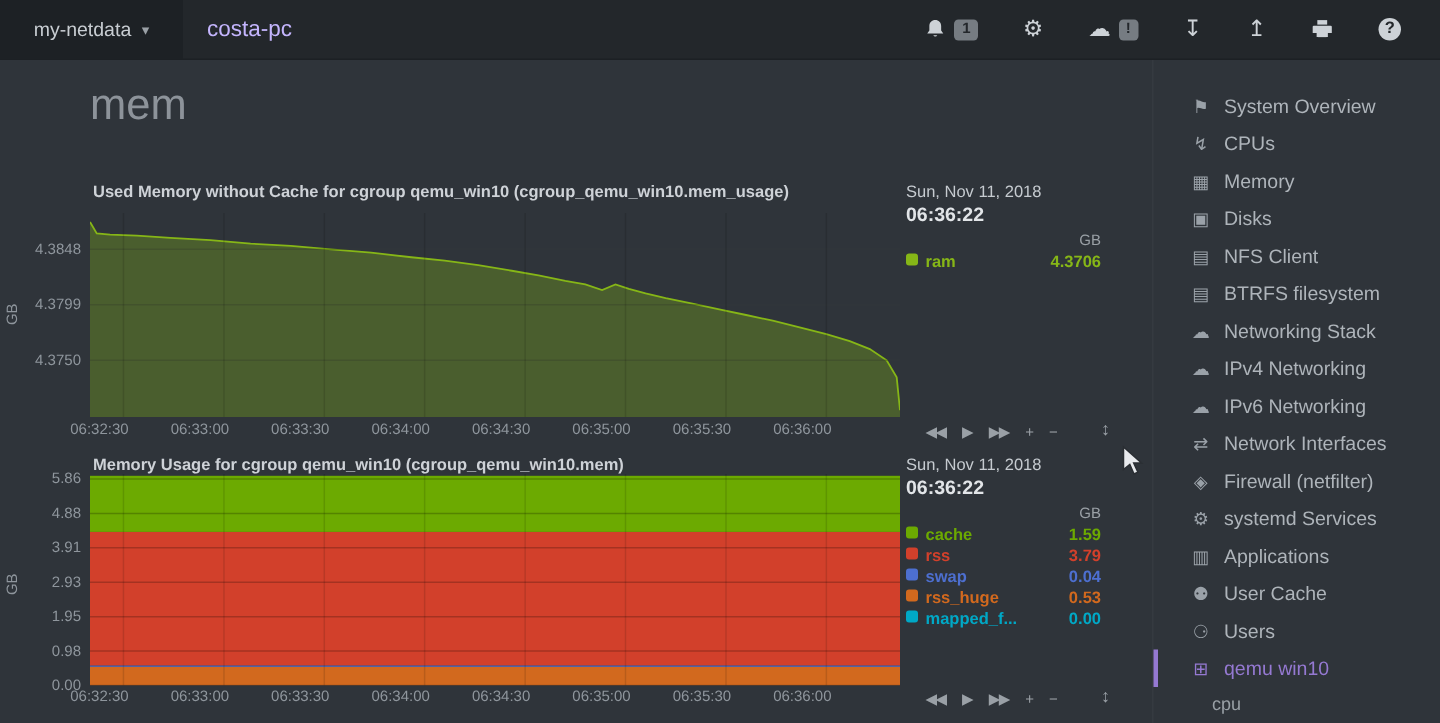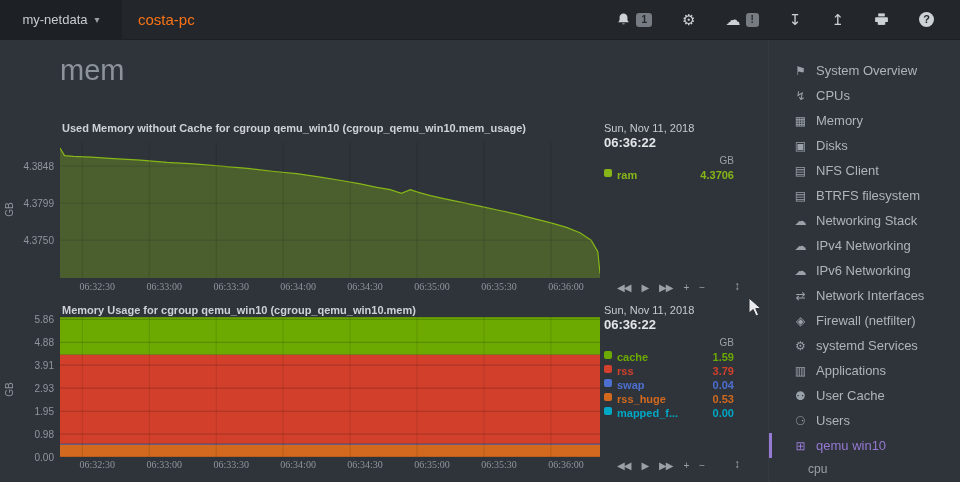--- a/index.html
+++ b/index.html
@@ -5,21 +5,21 @@
   html,body{margin:0;padding:0;background:#23272b;}
   .stage{position:relative;width:960px;height:482px;overflow:hidden;background:#2f343a;
          font-family:"Liberation Sans",sans-serif;-webkit-font-smoothing:antialiased;}
 
   
   .navbar{position:absolute;left:0;top:0;width:960px;height:40px;background:#23272b;
           display:flex;align-items:center;border-bottom:1px solid #1c2024;box-sizing:border-box;}
   .brand{height:100%;width:122px;background:#1d2125;display:flex;align-items:center;justify-content:center;
          gap:7px;color:#c8cdd2;font-size:13px;cursor:pointer;}
   .brand .caret{font-size:10px;color:#9aa0a6;}
-  .hostname{margin-left:16px;font-size:15px;color:#f97316;}
+  .hostname{margin-left:16px;font-size:15px;color:#c4b5fd;}
   .nav-icons{margin-left:auto;display:flex;align-items:center;gap:30px;padding-right:26px;color:#cdd2d7;}
   .nav-btn{display:flex;align-items:center;gap:5px;cursor:pointer;font-size:15px;line-height:1;}
   .nicon{width:15px;height:15px;fill:#cdd2d7;display:block;}
   .glyph{font-size:15px;color:#cdd2d7;}
   .badge{background:#767c82;color:#23272b;font-size:10px;font-weight:bold;padding:1px 5px;
          border-radius:3px;line-height:12px;}
   .help-circle{width:15px;height:15px;border-radius:50%;background:#cdd2d7;color:#23272b;
                font-weight:bold;font-size:11px;display:flex;align-items:center;justify-content:center;}
 
   
@@ -29,21 +29,21 @@
   #chart-0{top:118px;height:180px;}
   #chart-1{top:300px;height:182px;}
   .chart-title{position:absolute;left:62px;top:4px;margin:0;font-size:11px;font-weight:bold;color:#ced2d7;}
   .ylab{position:absolute;left:-6px;width:30px;text-align:center;font-size:10px;color:#8f969d;transform:rotate(-90deg);}
   #chart-0 .ylab{top:86px;} #chart-1 .ylab{top:84px;}
   .yticks{position:absolute;left:14px;width:40px;}
   #chart-0 .yticks{top:24px;height:136px;} #chart-1 .yticks{top:16px;height:141px;}
   .ytick{position:absolute;right:0;font-size:10px;color:#8f969d;}
   svg.plot{position:absolute;left:60px;display:block;}
   #chart-0 svg.plot{top:24px;} #chart-1 svg.plot{top:16px;}
-  .xticks{position:absolute;left:75px;width:540px;height:13px;font-family:Liberation Serif, serif;}
+  .xticks{position:absolute;left:44px;width:540px;height:13px;}
   #chart-0 .xticks{top:163px;} #chart-1 .xticks{top:159px;}
   .xtick{position:absolute;top:0;transform:translateX(-50%);font-size:10px;color:#8f969d;white-space:nowrap;}
 
   .legend{position:absolute;left:604px;top:4px;width:130px;}
   .ldate{font-size:11px;color:#c6cbd0;}
   .ltime{font-size:13px;font-weight:bold;color:#e2e5e8;margin-top:1px;}
   .lunit{font-size:10px;color:#9aa0a6;text-align:right;margin-top:5px;margin-bottom:3px;}
   .lrow{display:flex;align-items:flex-start;font-size:11px;font-weight:bold;height:14px;cursor:pointer;}
   .swatch{width:8px;height:8px;border-radius:2px;margin-right:5px;flex:none;}
   .lname{flex:1;}

